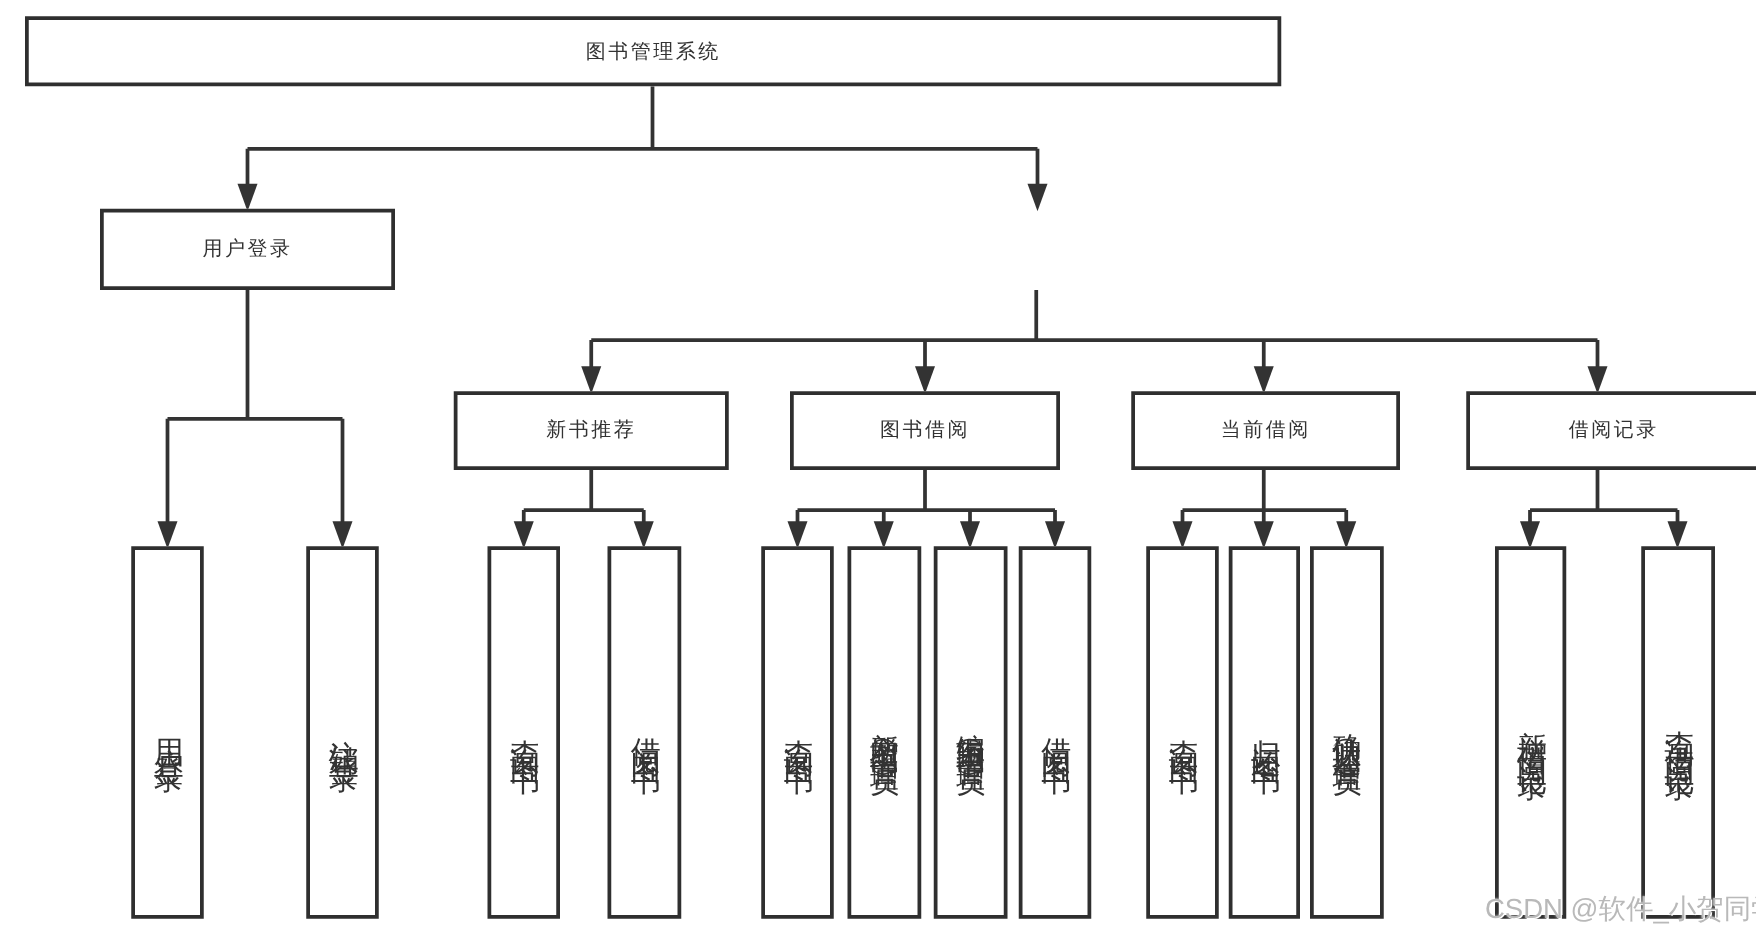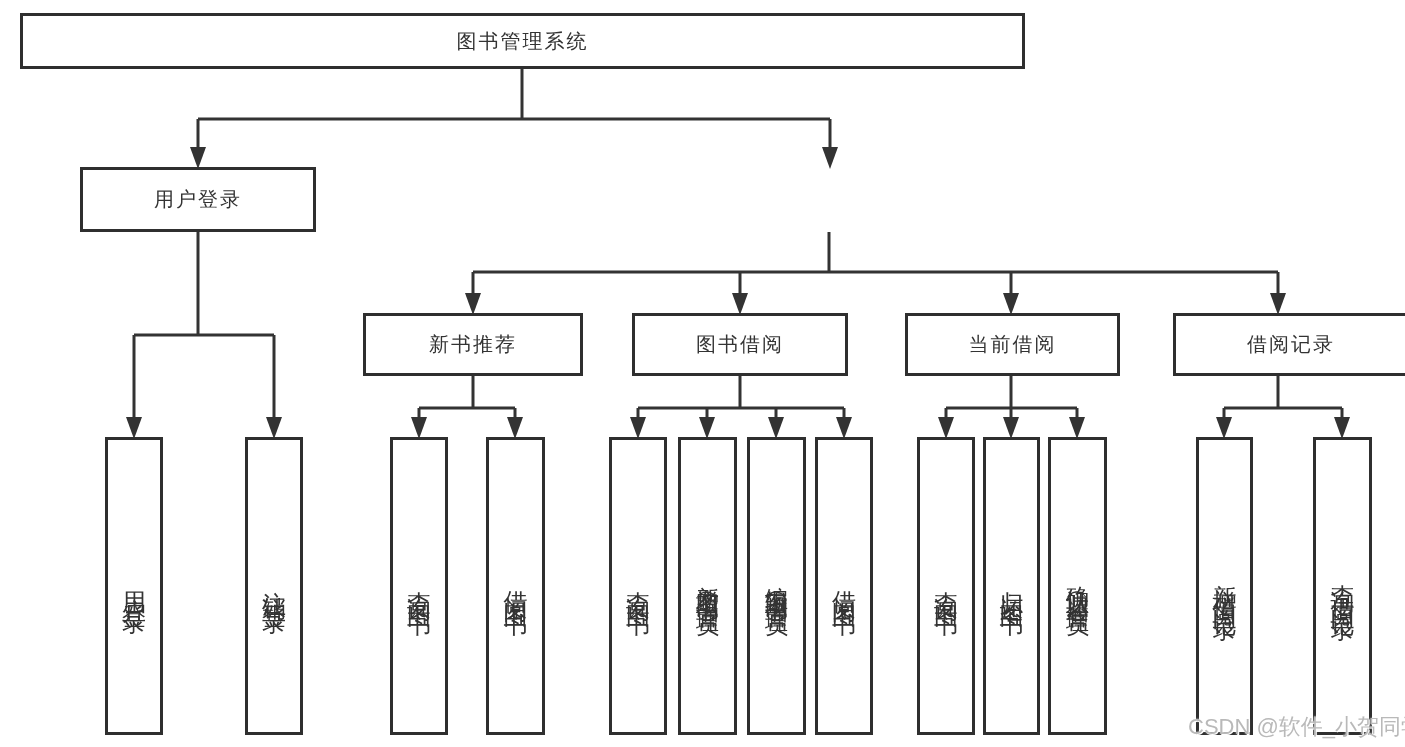--- a/index.html
+++ b/index.html
@@ -10,21 +10,21 @@
     font-family:"Liberation Sans","DejaVu Sans",sans-serif;
     overflow:hidden;
   }
   #wires{position:absolute;left:0;top:0;width:1405px;height:747px;}
   .node{
     position:absolute;
     box-sizing:border-box;
     border:3px solid #2f2f2f;
     background:#ffffff;
     display:flex;align-items:center;justify-content:center;
-    font-size:20px;letter-spacing:2px;color:#333333;
+    font-size:16px;letter-spacing:2px;color:#333333;
     z-index:2;
   }
   .leaf{
     position:absolute;
     top:437px;height:298px;
     box-sizing:border-box;
     border:3px solid #2f2f2f;
     background:#ffffff;
     display:flex;align-items:center;justify-content:center;
     z-index:2;

